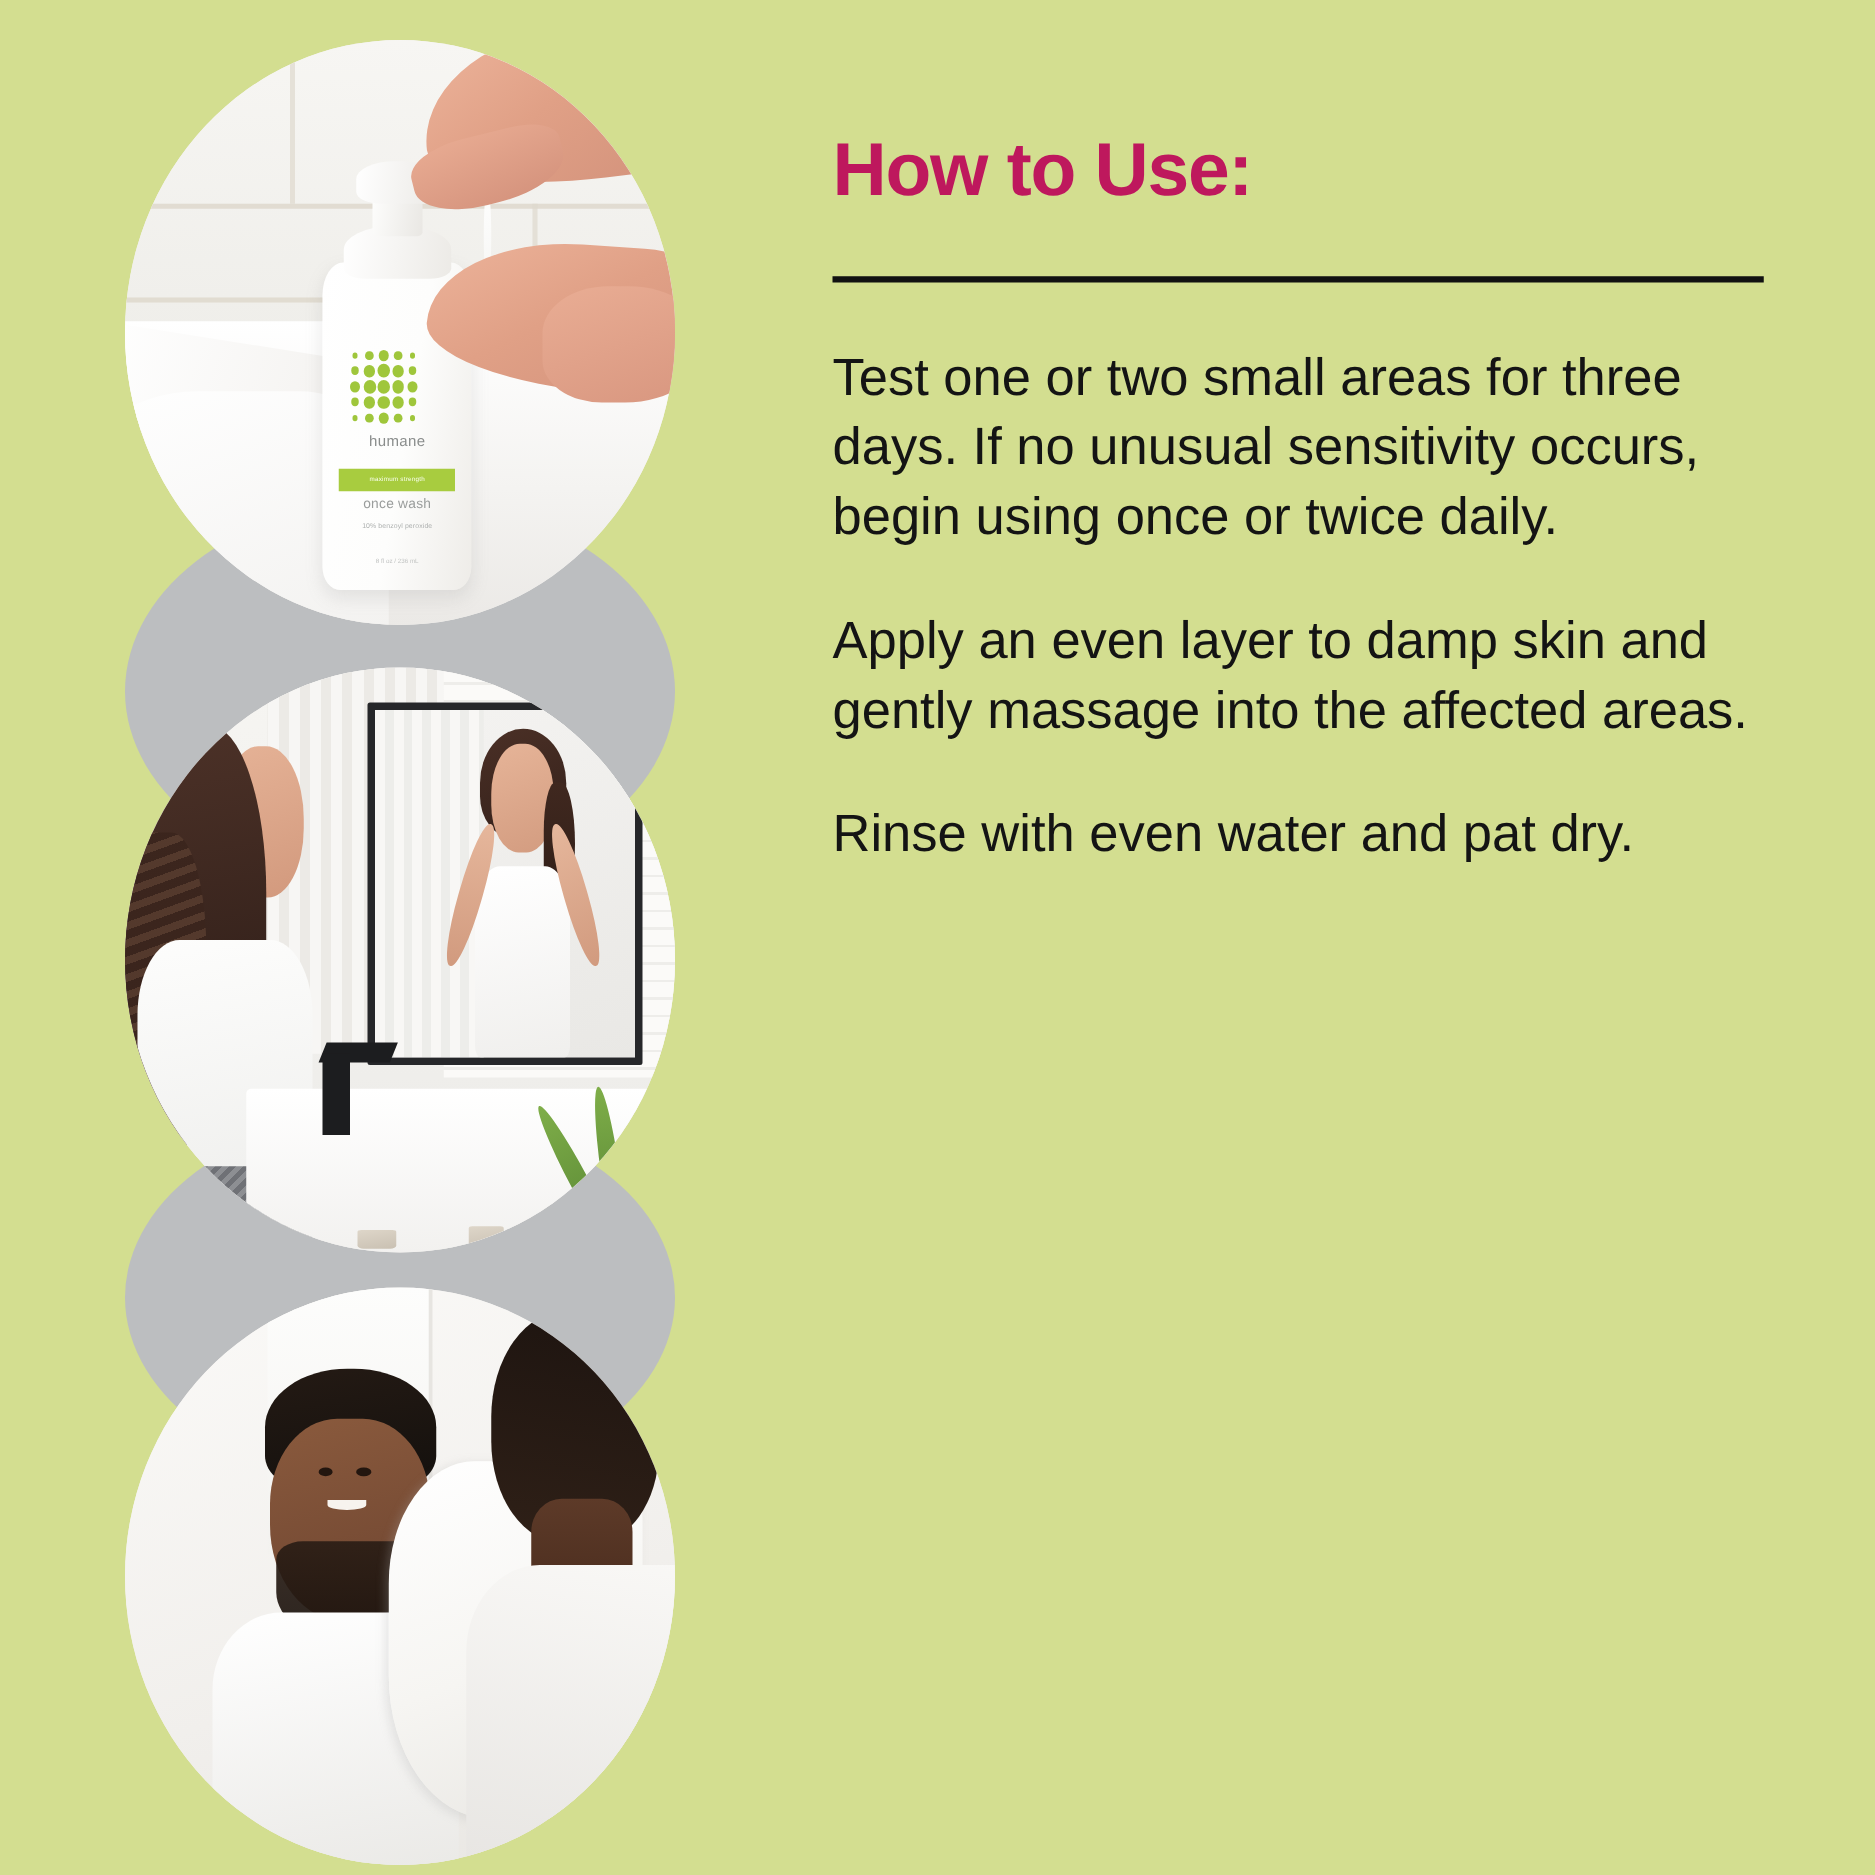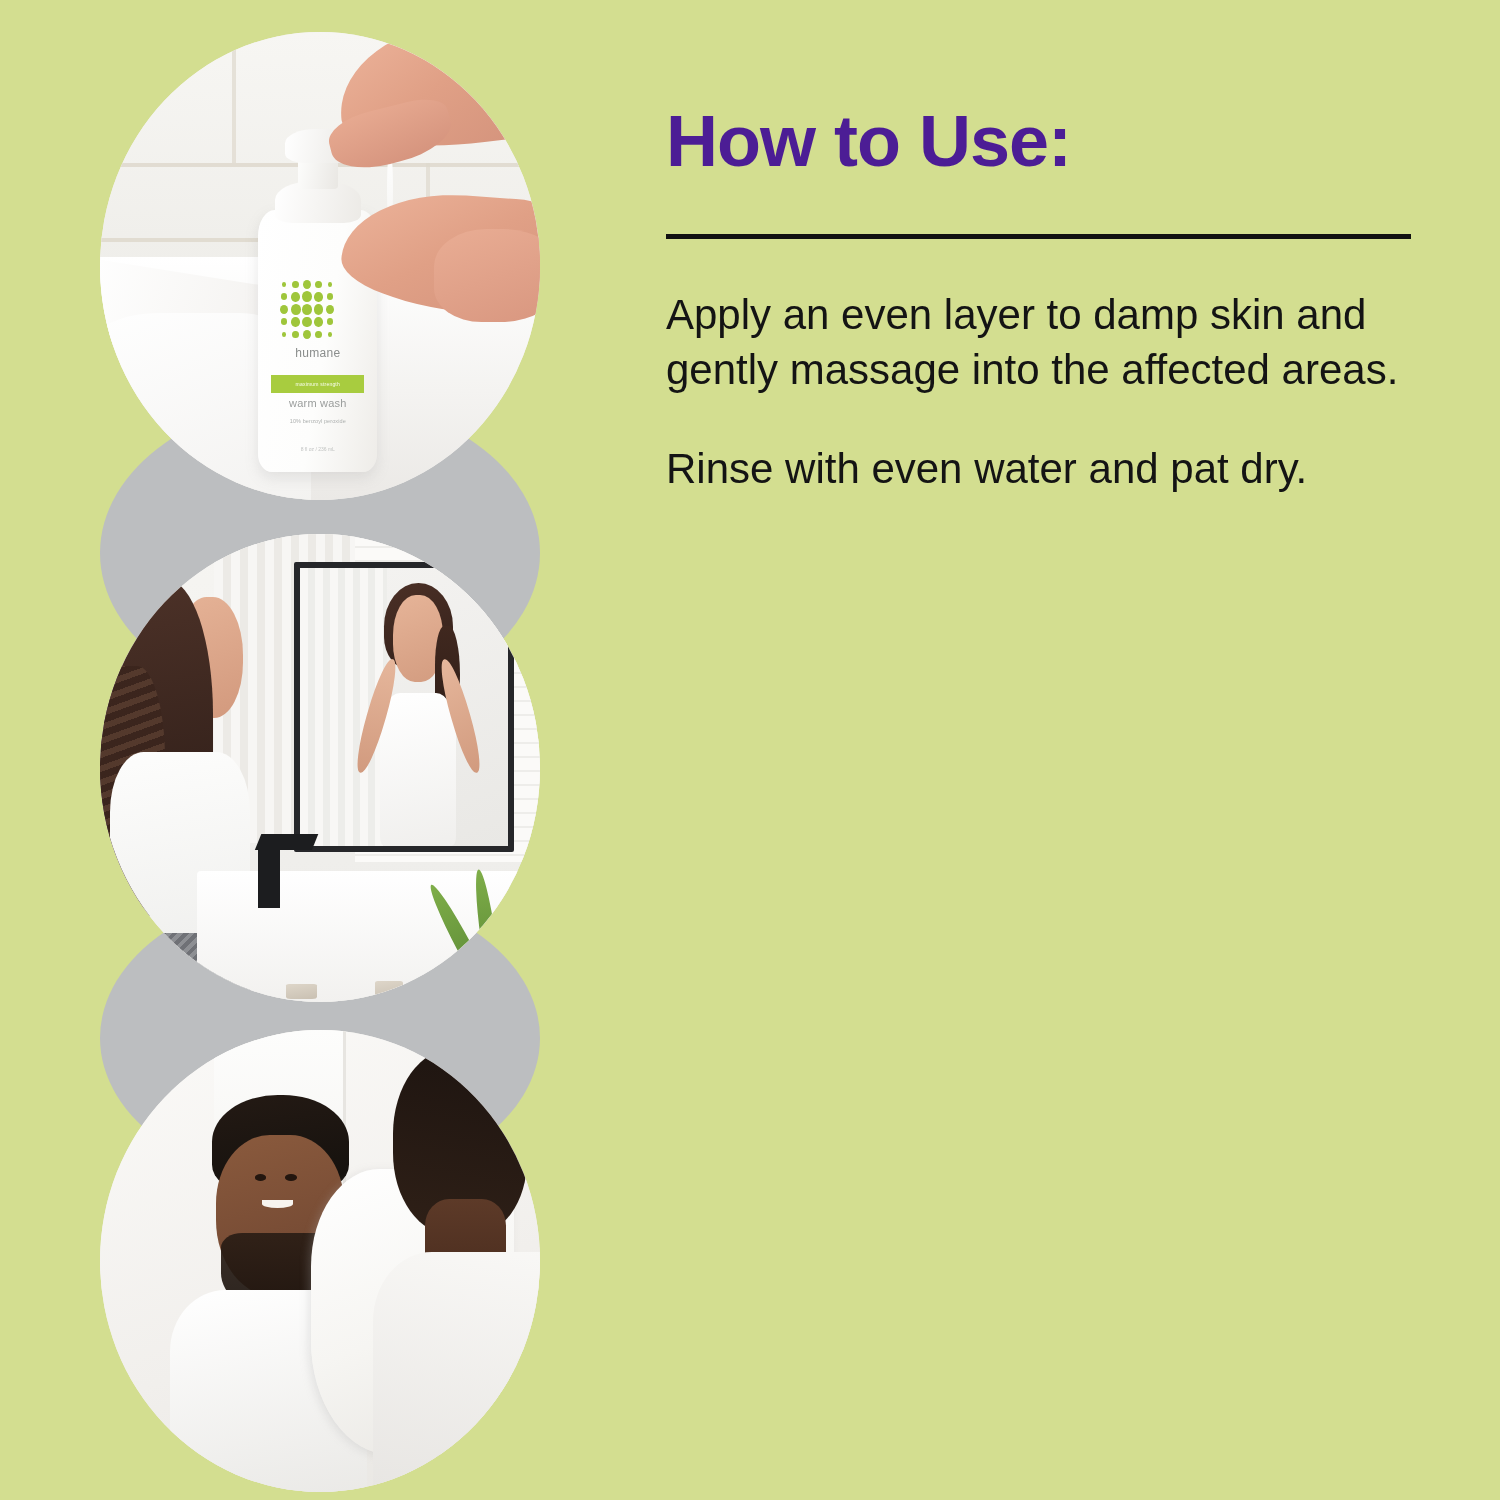--- a/index.html
+++ b/index.html
@@ -430,24 +430,24 @@
   }
 
   
   #text-column {
     position: absolute;
     left: 666px; top: 0;
     width: 760px; height: 1500px;
     padding-top: 104px;
   }
   #page-title {
-    font-size: 72px;
+    font-size: 60px;
     font-weight: 700;
     letter-spacing: -1px;
-    color: #4c1d95;
+    color: #be185d;
     line-height: 1.05;
     font-family: "Liberation Sans", sans-serif;
   }
   #title-divider {
     margin-top: 54px;
     width: 745px;
     height: 5px;
     background: #111111;
   }
   #steps-list { margin-top: 48px; }
@@ -513,21 +513,21 @@
               <i style="width:56%;height:56%"></i>
             <i style="width:38%;height:38%"></i>
               <i style="width:56%;height:56%"></i>
               <i style="width:72%;height:72%"></i>
               <i style="width:56%;height:56%"></i>
               <i style="width:38%;height:38%"></i>
           </div>
 
           <div class="bottle-brand">humane</div>
           <div class="bottle-badge">maximum strength</div>
-          <div class="bottle-product">warm wash</div>
+          <div class="bottle-product">once wash</div>
           <div class="bottle-active">10% benzoyl peroxide</div>
           <div class="bottle-volume">8 fl oz / 236 mL</div>
         </div>
 
         <div class="hand hand-top"></div>
         <div class="hand-top-fingers"></div>
         <div class="hand hand-bottom"></div>
         <div class="hand-bottom-palm"></div>
       </div>
     </div>
@@ -602,18 +602,19 @@
         </div>
       </div>
     </div>
   </div>
 
   <div id="text-column">
     <h1 id="page-title">How to Use:</h1>
     <div id="title-divider"></div>
 
     <div id="steps-list">
+      <p class="step-text">Test one or two small areas for three days. If no unusual sensitivity occurs, begin using once or twice daily.</p>
       <p class="step-text">Apply an even layer to damp skin and gently massage into the affected areas.</p>
       <p class="step-text">Rinse with even water and pat dry.</p>
     </div>
   </div>
 
 </div>
 
 </body></html>

